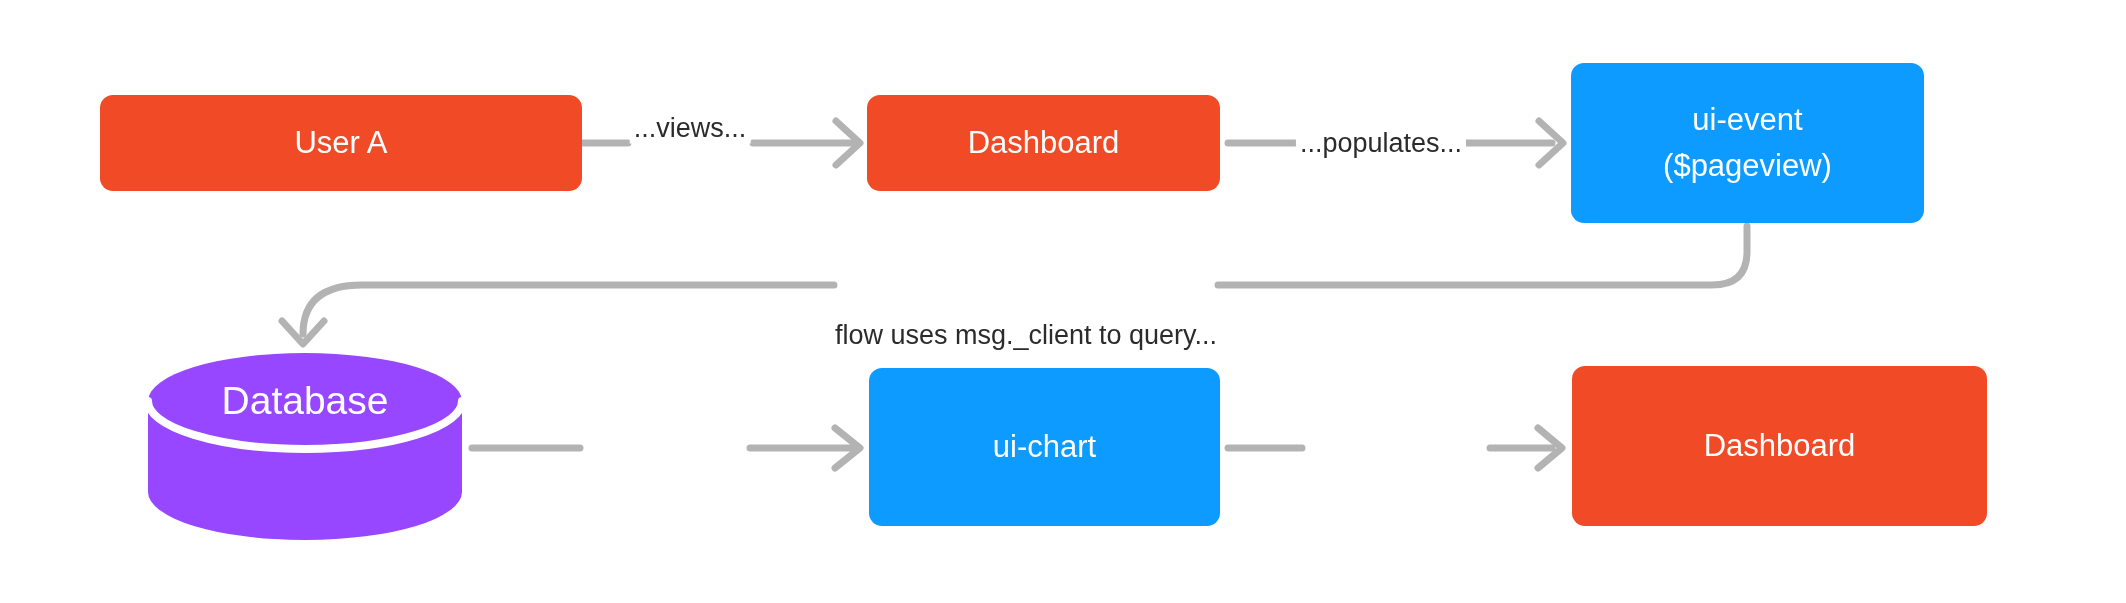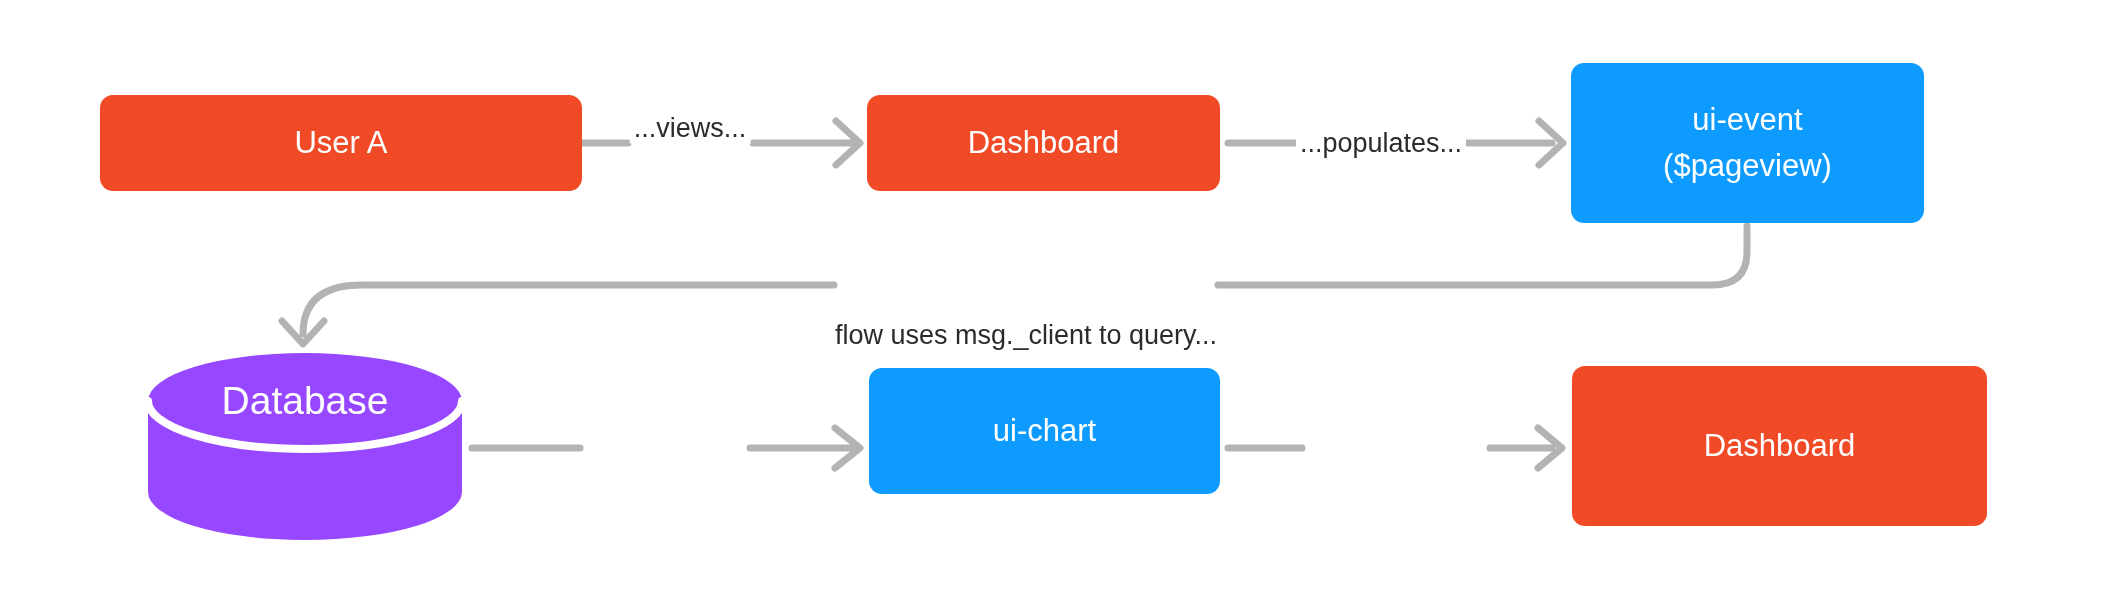--- a/index.html
+++ b/index.html
@@ -110,21 +110,21 @@
     <span class="node-label">Dashboard</span>
   </div>
 
   <div class="node blue" style="left:1571px;top:63px;width:353px;height:160px;">
     <span class="node-label">ui-event</span>
     <span class="node-label">($pageview)</span>
   </div>
 
   <div class="db-label" style="left:305px;top:401px;">Database</div>
 
-  <div class="node blue" style="left:869px;top:368px;width:351px;height:126px;">
+  <div class="node blue" style="left:869px;top:368px;width:351px;height:158px;">
     <span class="node-label">ui-chart</span>
   </div>
 
   <div class="node red" style="left:1572px;top:366px;width:415px;height:160px;">
     <span class="node-label">Dashboard</span>
   </div>
 
   <div class="edge-label" style="left:690px;top:128px;">...views...</div>
 
   <div class="edge-label" style="left:1381px;top:143px;">...populates...</div>

